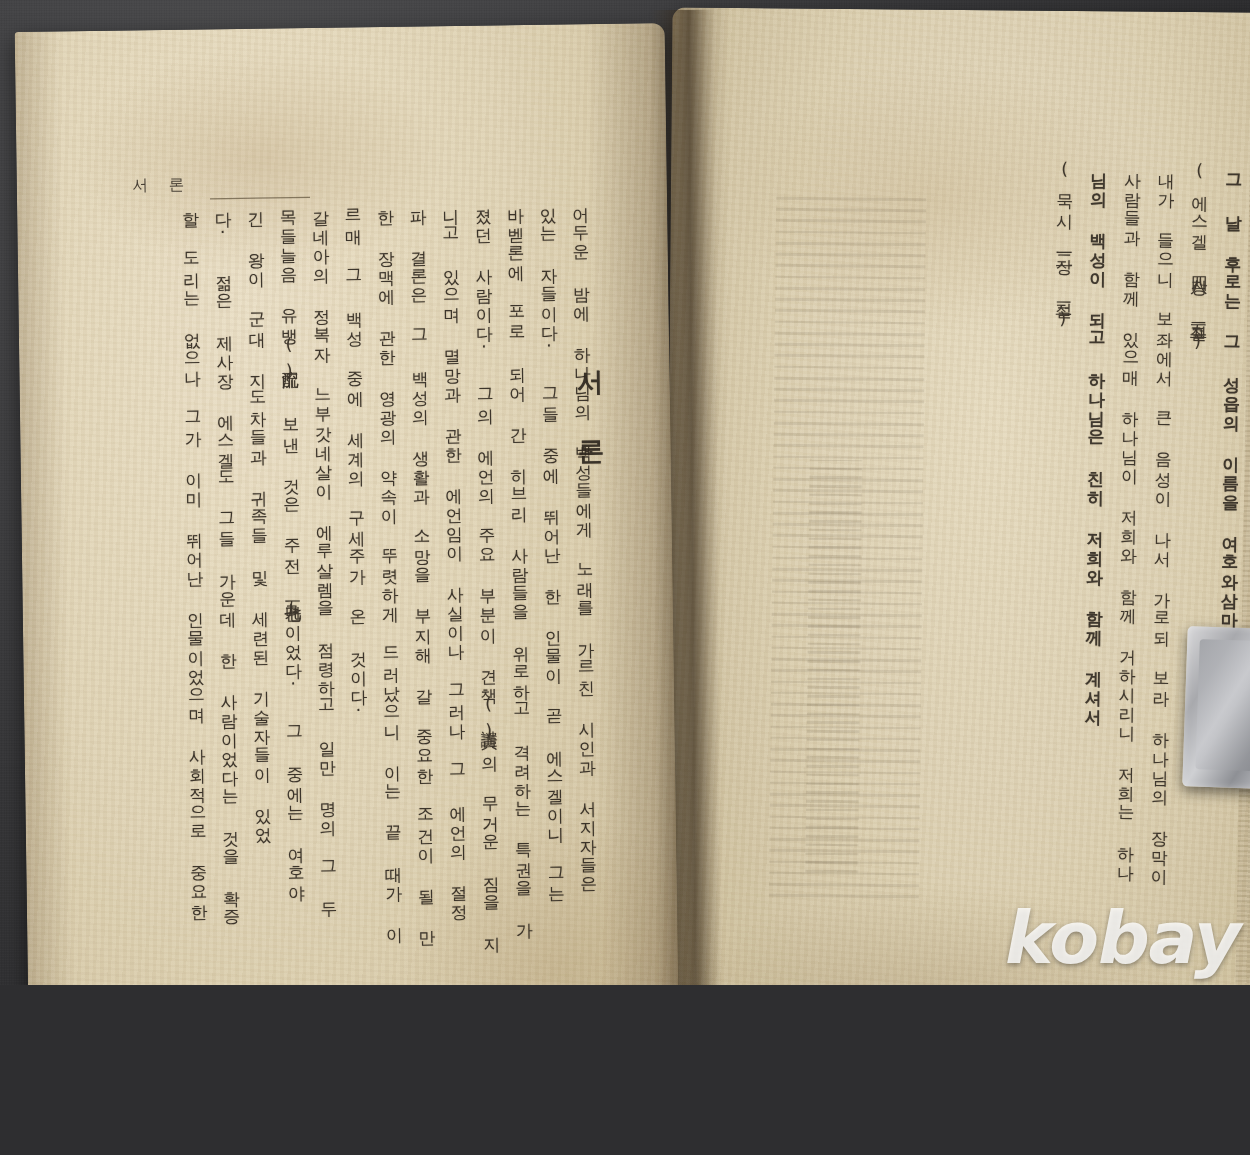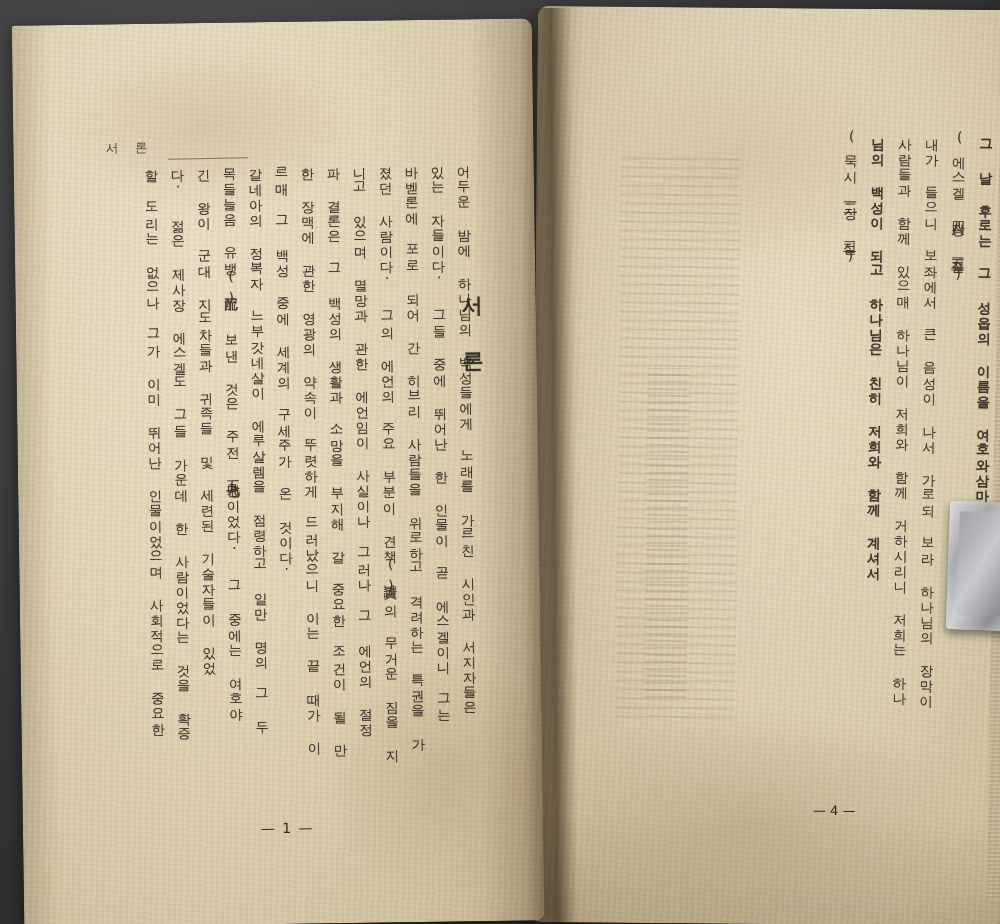--- a/index.html
+++ b/index.html
@@ -3,21 +3,21 @@
 <meta charset="utf-8">
 <style>
   html, body {
     margin: 0;
     padding: 0;
     background: #2e2e30;
   }
   #page {
     position: relative;
     width: 1000px;
-    height: 924px;
+    height: 788px;
     overflow: hidden;
     background: #3a3a3c;
     font-family: "DejaVu Sans", sans-serif;
   }
 
   
   .desk {
     position: absolute;
     inset: 0;
     background:
@@ -351,13 +351,14 @@
       <div class="vtext col">(묵시 二一장 三절)</div>
     </div>
 
     <div class="page-num-right">— 4 —</div>
 
     <div class="clip">
       <div class="clip-inner"></div>
     </div>
   </div>
 
+  <div class="watermark">kobay</div>
 </div>
 
 </body></html>

